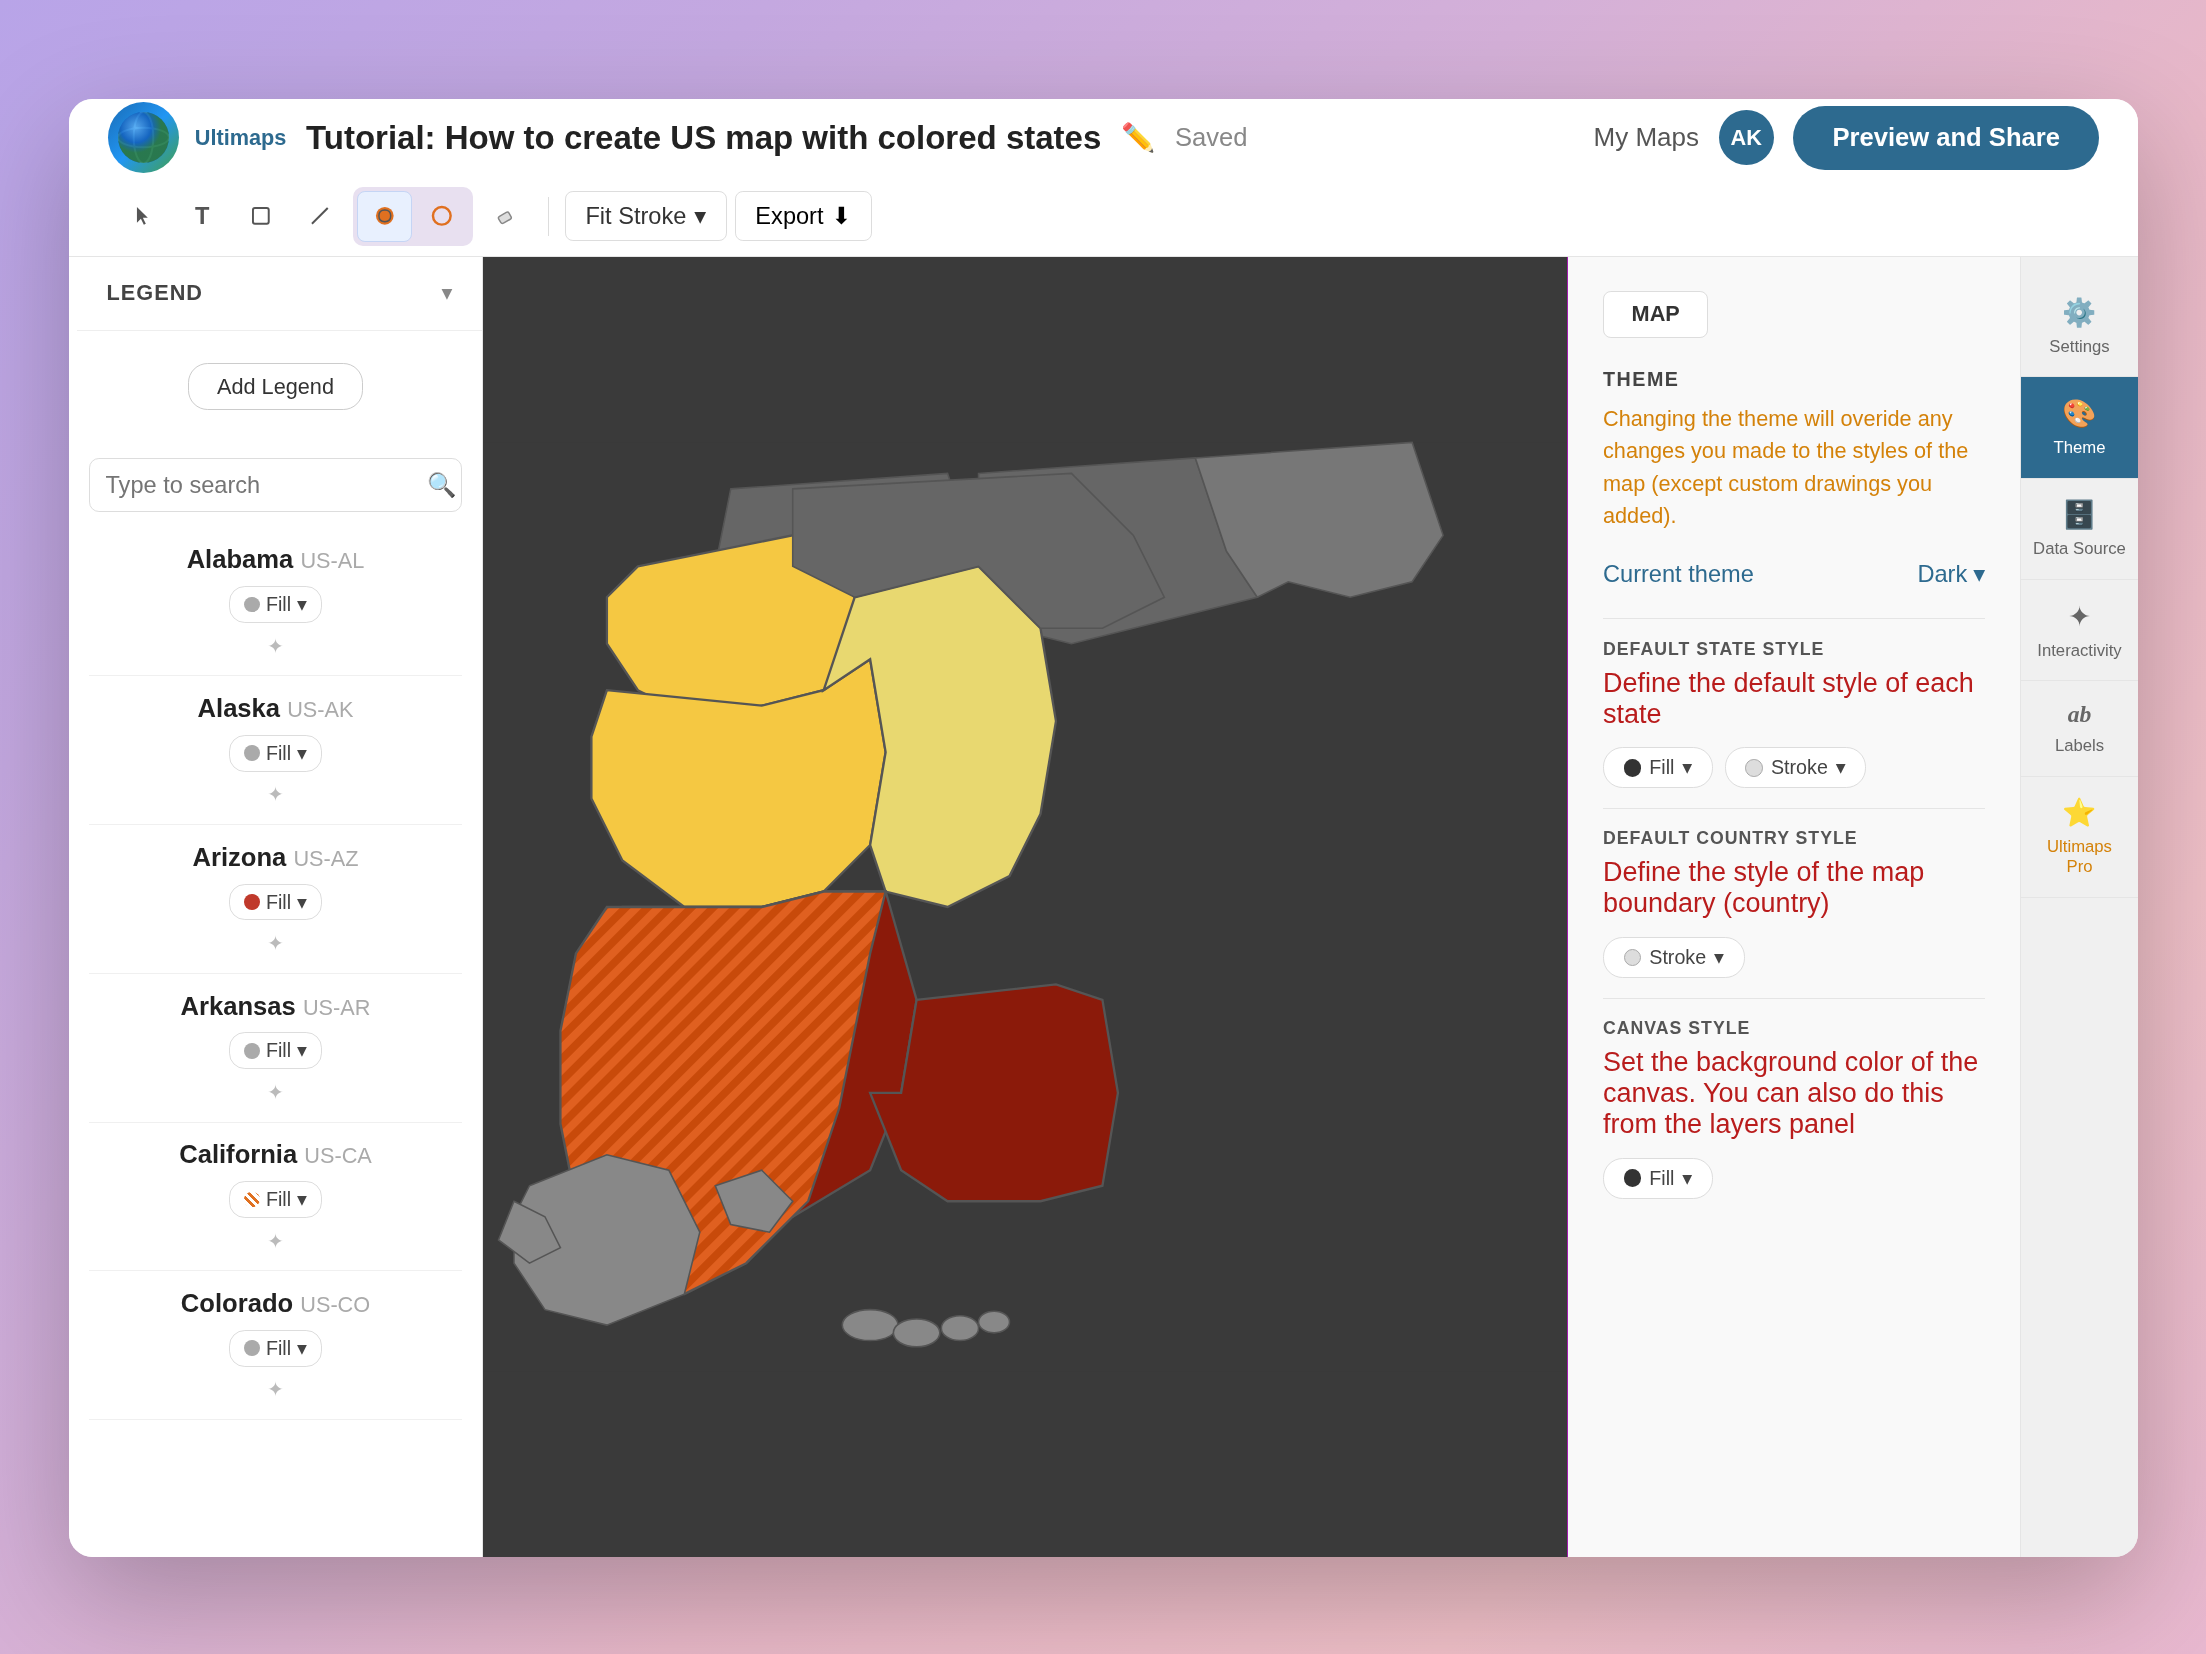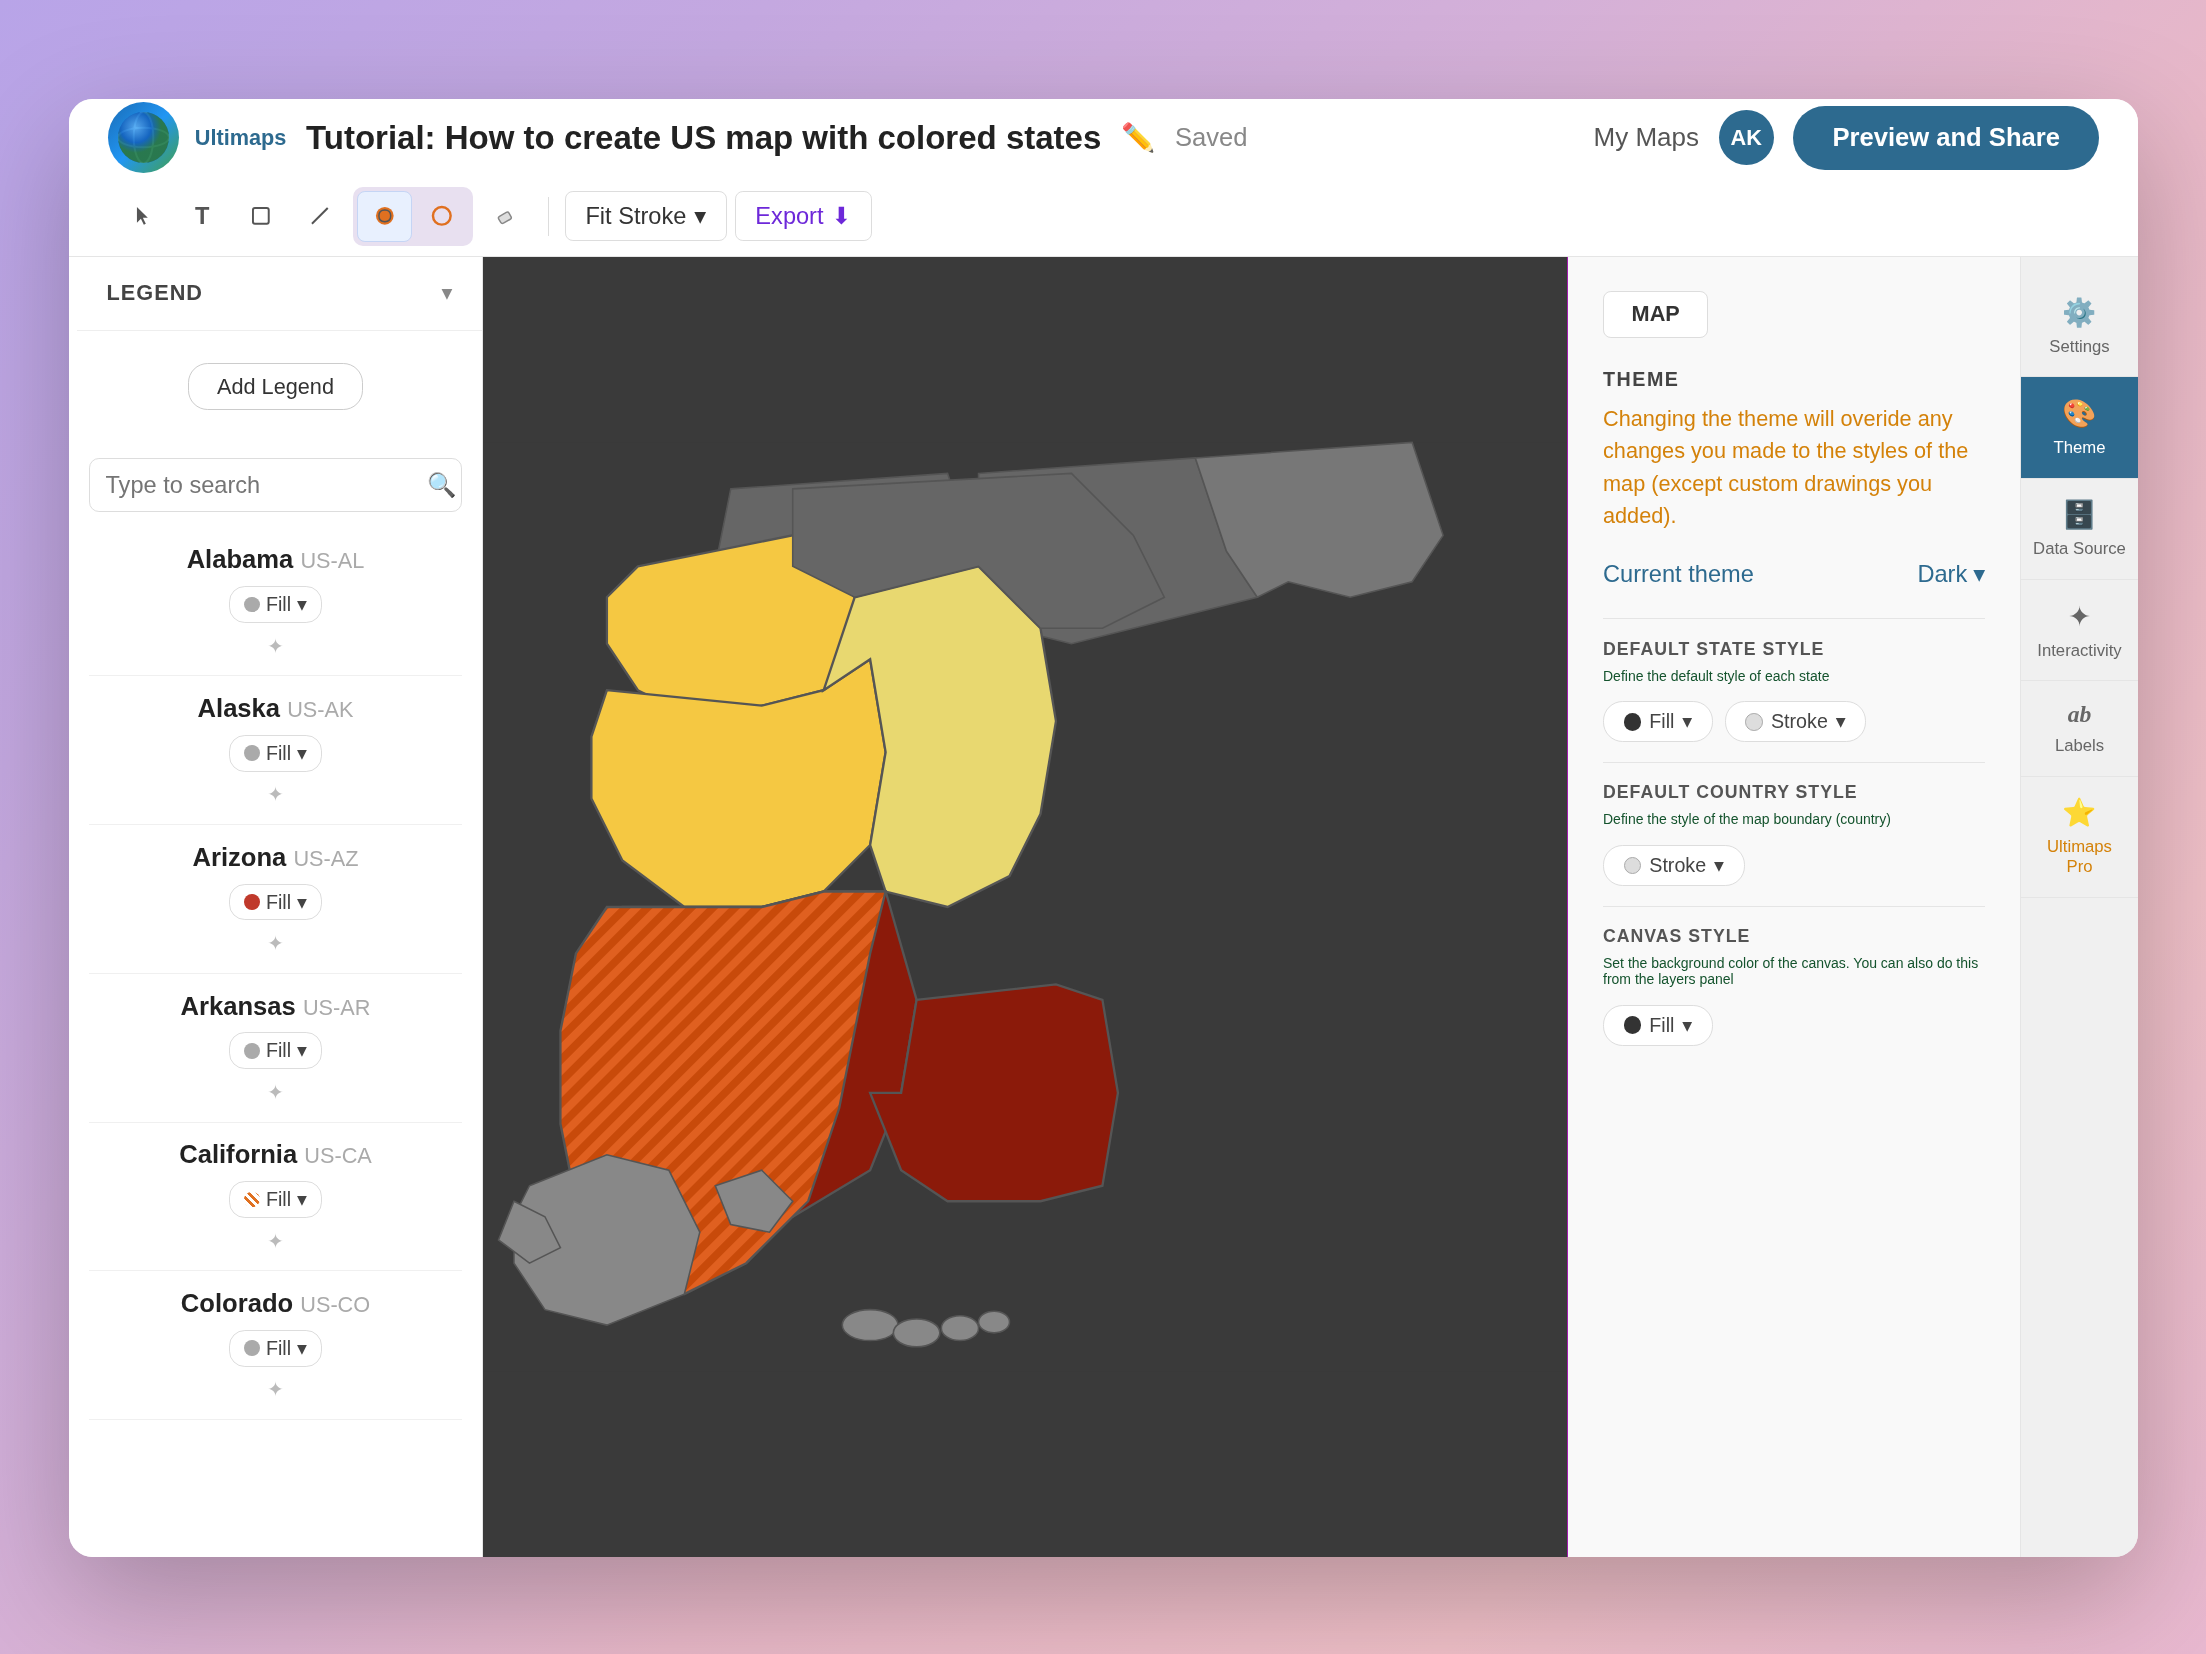--- a/index.html
+++ b/index.html
@@ -165,21 +165,21 @@
     .export-btn {
       display: flex;
       align-items: center;
       gap: 7.9px;
       border: 1px solid #ddd;
       border-radius: 7.9px;
       padding: 9.9px 19.7px;
       font-size: 23.6px;
       background: white;
       cursor: pointer;
-      color: #6d28d9;
+      color: #000000;
     }
     
     .main-content {
       display: flex;
       flex: 1;
       overflow: hidden;
     }
     
     .left-sidebar {
       width: 414px;
@@ -396,22 +396,22 @@
     }
     .sub-section-label {
       font-size: 17.7px;
       font-weight: 700;
       color: #555;
       letter-spacing: 1px;
       text-transform: uppercase;
       margin-bottom: 7.9px;
     }
     .sub-section-desc {
-      font-size: 14px;
-      color: #14532d;
+      font-size: 27px;
+      color: #b91c1c;
       margin-bottom: 17.7px;
     }
     .style-controls {
       display: flex;
       gap: 11.8px;
       margin-bottom: 19.7px;
     }
     .style-btn {
       display: flex;
       align-items: center;

